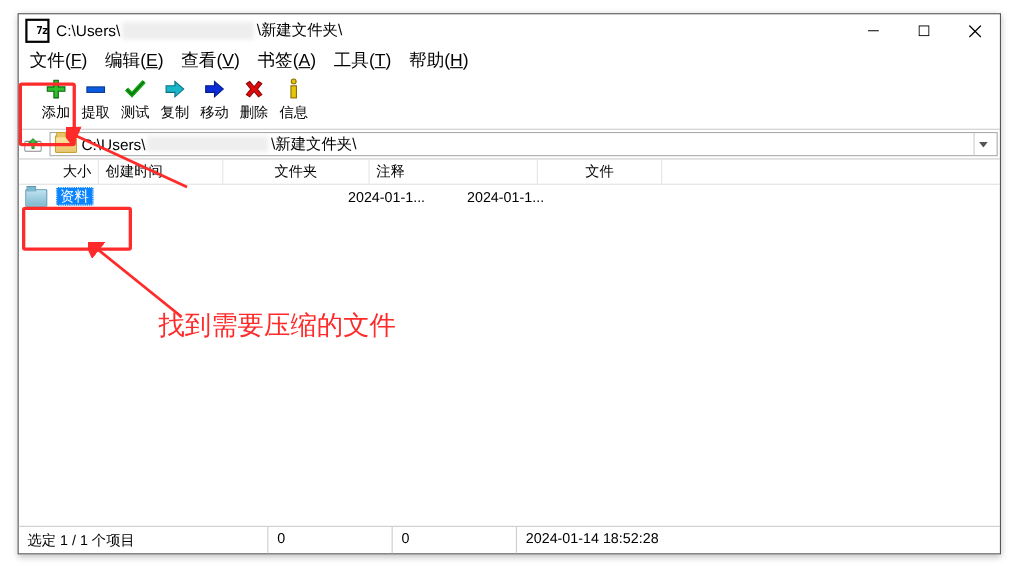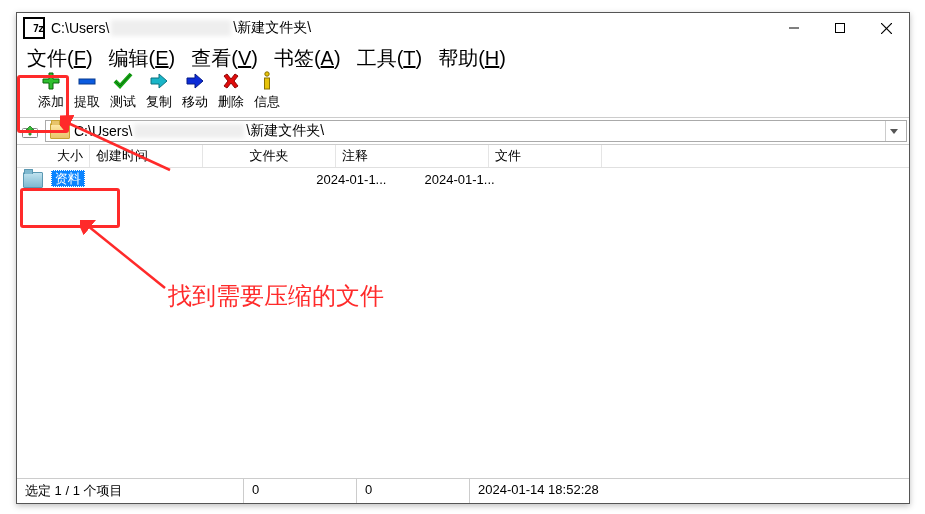--- a/index.html
+++ b/index.html
@@ -9,21 +9,21 @@
   
   .titlebar{height:30px;display:flex;align-items:center;padding:0 0 0 6px;border-bottom:0 solid transparent}
   .app-icon{width:18px;height:18px;border:2px solid #000;display:flex;align-items:center;justify-content:flex-end;margin-right:6px;background:#fff}
   .app-icon span{font-family:monospace;font-weight:bold;font-size:10px;letter-spacing:-1px}
   .title-text{flex:1;font-size:14px;display:flex;align-items:center;gap:0}
   .title-hidden{display:inline-block;width:120px;height:16px;background:#eee;filter:blur(2px);margin:0 2px}
   .win-btn{width:46px;height:30px;display:flex;align-items:center;justify-content:center}
   .win-btn svg{display:block}
 
   
-  .menubar{display:flex;height:24px;padding:0 2px;font-size:20px}
+  .menubar{display:flex;height:24px;padding:0 2px;font-size:16px}
   .menu-item{padding:2px 8px;white-space:nowrap}
   .menu-item u{text-decoration:underline}
 
   
   .toolbar{display:flex;align-items:flex-start;padding:2px 0 0 16px;height:48px}
   .tool{display:flex;flex-direction:column;align-items:center;width:36px;position:relative}
   .tool .ico{width:20px;height:20px;display:flex;align-items:center;justify-content:center;margin-top:2px}
   .tool .lbl{font-size:13px;margin-top:2px}
 
   
@@ -55,21 +55,21 @@
   .anno-box{position:absolute;border:3px solid #ff2a2a;border-radius:3px;pointer-events:none}
   .anno-text{position:absolute;color:#ff2a2a;font-size:24px;pointer-events:none}
   .arrow-svg{position:absolute;pointer-events:none}
 
   .col-name{width:220px}
   .col-size{width:60px;text-align:right}
   .col-mtime{width:100px}
   .col-ctime{width:100px}
   .col-cmt{width:140px}
   .col-folders{width:120px;text-align:center}
-  .col-files{width:100px;text-align:left}
+  .col-files{width:100px;text-align:center}
 
 </style>
 </head>
 <body>
 
 <div class="stage">
   <div class="win">
 
     <div class="titlebar">
       <div class="app-icon">
@@ -236,15 +236,15 @@
 
   <svg class="arrow-svg" style="left:80px;top:220px" width="100" height="80">
     <defs>
         <marker id="ah2" markerWidth="8" markerHeight="8" refX="1" refY="4" orient="auto">
           <path d="M0 0 L8 4 L0 8 Z" fill="#ff2a2a"></path>
         </marker>
       </defs>
     <line x1="85" y1="68" x2="8" y2="6" stroke="#ff2a2a" stroke-width="2.5" marker-end="url(#ah2)"></line>
   </svg>
 
-  <div class="anno-text" style="left:168px;top:280px">找到需要压缩的文件</div>
+  <div class="anno-text" style="left:144px;top:280px">找到需要压缩的文件</div>
 
 </div>
 
 </body></html>

